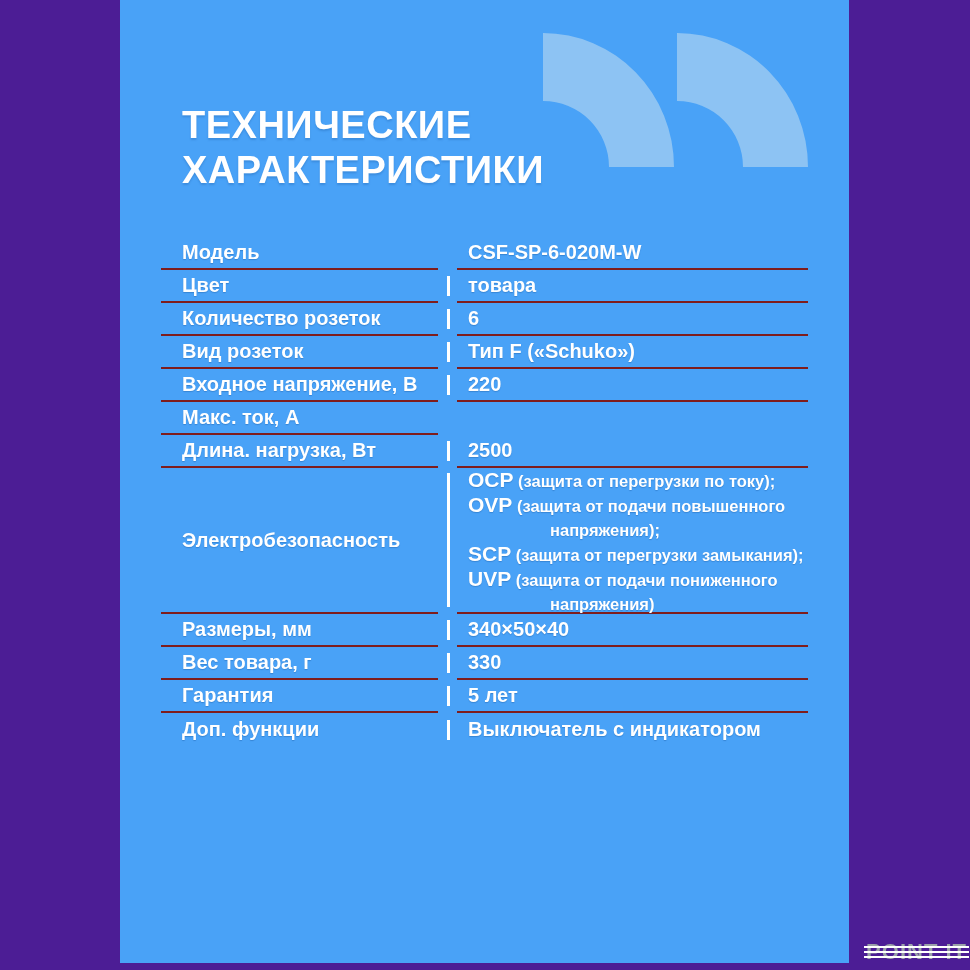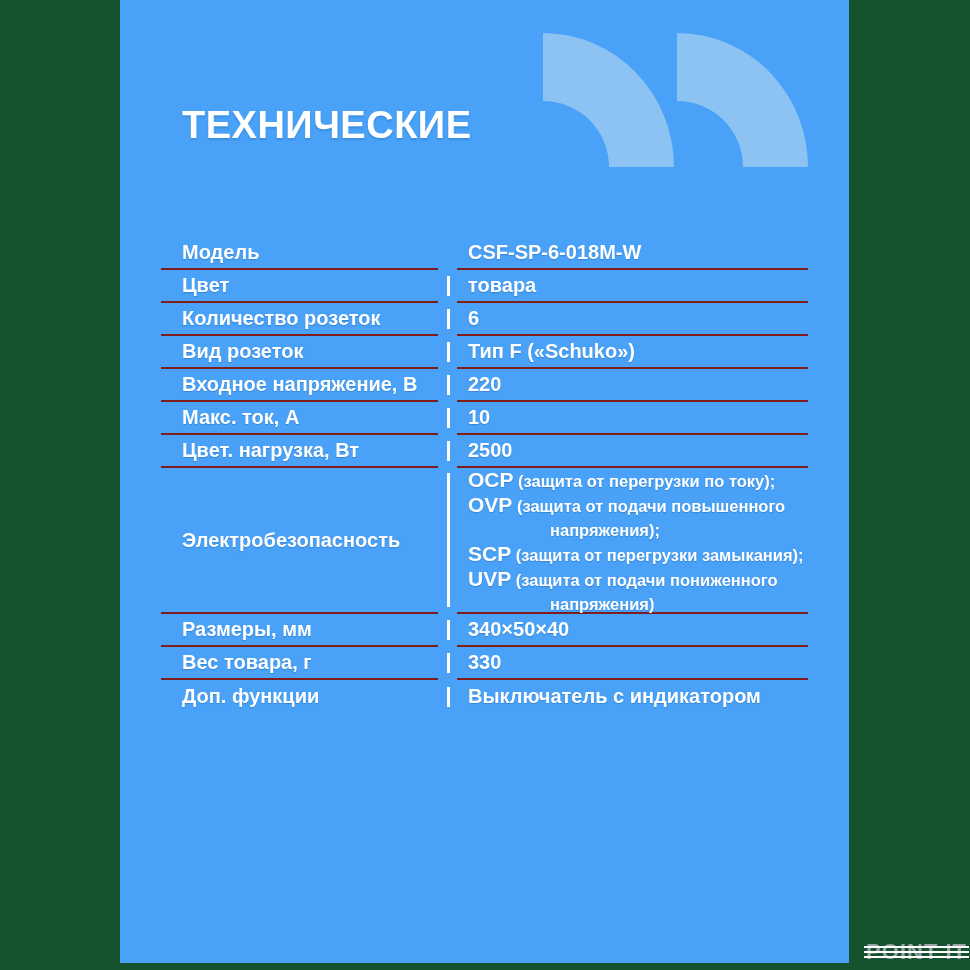--- a/index.html
+++ b/index.html
@@ -1,17 +1,17 @@
 <!DOCTYPE html>
 <html><head>
 <meta charset="utf-8">
 <style>
   html,body{margin:0;padding:0;}
   body{width:970px;height:970px;background:#ffffff;font-family:"Liberation Sans",sans-serif;}
-  .page{position:relative;width:970px;height:970px;background:#14532d;overflow:hidden;}
+  .page{position:relative;width:970px;height:970px;background:#4c1d95;overflow:hidden;}
   .card{position:absolute;left:120px;top:0;width:729px;height:963px;background:#49a2f7;}
   .title{position:absolute;left:62px;top:78px;color:#ffffff;font-size:38px;line-height:45px;
          font-weight:700;letter-spacing:.5px;text-shadow:0 2px 2px rgba(20,80,150,.25);}
   .title span{display:block;}
   .quote{position:absolute;top:33px;}
   .q1{left:423px;} .q2{left:557px;}
   
   .table{position:absolute;left:41px;top:237px;width:647px;color:#fff;}
   .row{display:flex;height:33px;}
   .cell{box-sizing:border-box;border-bottom:2px solid #7f1d1d;display:flex;align-items:center;
@@ -34,56 +34,56 @@
   .wm-s1{top:5px;} .wm-s2{top:10px;} .wm-s3{top:15px;}
 </style>
 </head>
 <body>
 
 <div class="page">
   <div class="card">
 
     <h1 class="title">
       <span>ТЕХНИЧЕСКИЕ</span>
+      <span>ХАРАКТЕРИСТИКИ</span>
     </h1>
 
     <svg class="quote q1" width="131" height="134" viewBox="0 0 131 134">
       <path d="M 0 0 A 131 134 0 0 1 131 134 L 66 134 A 66 66 0 0 0 0 68 Z" fill="#8dc3f3"></path>
     </svg>
     <svg class="quote q2" width="131" height="134" viewBox="0 0 131 134">
       <path d="M 0 0 A 131 134 0 0 1 131 134 L 66 134 A 66 66 0 0 0 0 68 Z" fill="#8dc3f3"></path>
     </svg>
 
     <div class="table">
       <div class="row">
         <div class="cell label">Модель</div>
-        <div class="cell value">CSF-SP-6-018M-W</div>
+        <div class="cell value">CSF-SP-6-020M-W</div>
       </div>
       <div class="row">
         <div class="cell label">Цвет</div>
         <div class="cell value">товара</div>
       </div>
       <div class="row">
         <div class="cell label">Количество розеток</div>
         <div class="cell value">6</div>
       </div>
       <div class="row">
         <div class="cell label">Вид розеток</div>
         <div class="cell value">Тип F («Schuko»)</div>
       </div>
       <div class="row">
         <div class="cell label">Входное напряжение, В</div>
         <div class="cell value">220</div>
       </div>
       <div class="row">
         <div class="cell label">Макс. ток, А</div>
-        <div class="cell value">10</div>
       </div>
       <div class="row">
-        <div class="cell label">Цвет. нагрузка, Вт</div>
+        <div class="cell label">Длина. нагрузка, Вт</div>
         <div class="cell value">2500</div>
       </div>
 
       <div class="row safety">
         <div class="cell label">Электробезопасность</div>
         <div class="cell value">
           <div class="s-item"><span class="abbr">OCP</span> <span class="desc">(защита от перегрузки по току);</span></div>
           <div class="s-item"><span class="abbr">OVP</span> <span class="desc">(защита от подачи повышенного напряжения);</span></div>
           <div class="s-item"><span class="abbr">SCP</span> <span class="desc">(защита от перегрузки замыкания);</span></div>
           <div class="s-item"><span class="abbr">UVP</span> <span class="desc">(защита от подачи пониженного напряжения)</span></div>
@@ -92,20 +92,24 @@
 
       <div class="row">
         <div class="cell label">Размеры, мм</div>
         <div class="cell value">340×50×40</div>
       </div>
       <div class="row">
         <div class="cell label">Вес товара, г</div>
         <div class="cell value">330</div>
       </div>
       <div class="row">
+        <div class="cell label">Гарантия</div>
+        <div class="cell value">5 лет</div>
+      </div>
+      <div class="row">
         <div class="cell label">Доп. функции</div>
         <div class="cell value">Выключатель с индикатором</div>
       </div>
     </div>
   </div>
 
   <div class="watermark">
     <span>POINT IT</span>
     <div class="wm-stripe wm-s1"></div>
     <div class="wm-stripe wm-s2"></div>

